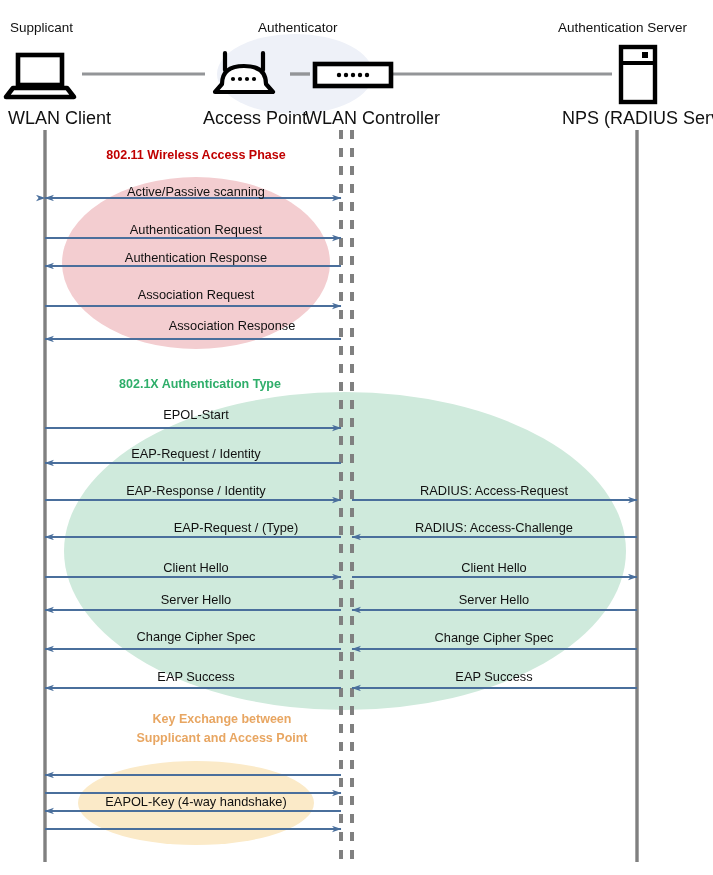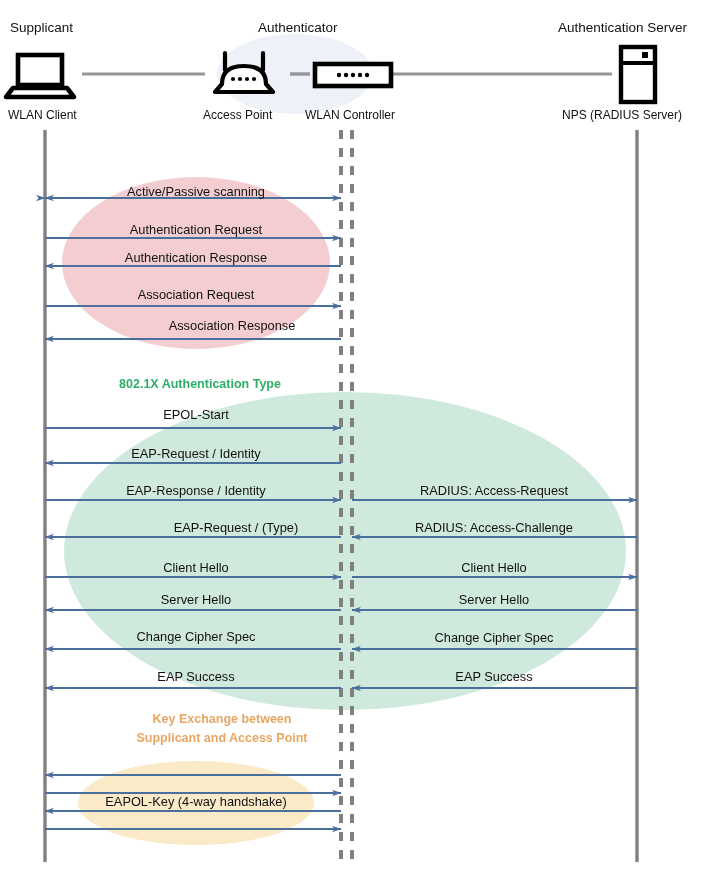--- a/index.html
+++ b/index.html
@@ -26,21 +26,21 @@
   }
   .node-title {
     position: absolute;
     font-size: 13.5px;
     color: #111111;
     white-space: nowrap;
     letter-spacing: 0px;
   }
   .node-caption {
     position: absolute;
-    font-size: 12px;
+    font-size: 18px;
     color: #111111;
     white-space: nowrap;
   }
   .phase-label {
     position: absolute;
     font-size: 12.5px;
     font-weight: bold;
     white-space: nowrap;
     text-align: center;
   }
@@ -155,20 +155,21 @@
 
   <div class="node-title" style="left:10px; top:20px;">Supplicant</div>
   <div class="node-title" style="left:258px; top:20px;">Authenticator</div>
   <div class="node-title" style="left:558px; top:20px;">Authentication Server</div>
 
   <div class="node-caption" style="left:8px; top:108px;">WLAN Client</div>
   <div class="node-caption" style="left:203px; top:108px;">Access Point</div>
   <div class="node-caption" style="left:305px; top:108px;">WLAN Controller</div>
   <div class="node-caption" style="left:562px; top:108px;">NPS (RADIUS Server)</div>
 
+  <div class="phase-label phase-11" style="left:0; top:148px; width:392px;">802.11 Wireless Access Phase</div>
   <div class="phase-label phase-1x" style="left:0; top:377px; width:400px;">802.1X Authentication Type</div>
   <div class="phase-label phase-key" style="left:0; top:710px; width:372px;padding-left:36px;">
     <div>Key Exchange between</div>
     <div>Supplicant and Access Point</div>
   </div>
 
   <div id="label-layer">
       <div class="msg-label" style="left: 196px; top: 184px;">Active/Passive scanning</div>
       <div class="msg-label" style="left: 196px; top: 222px;">Authentication Request</div>
       <div class="msg-label" style="left: 196px; top: 250px;">Authentication Response</div>

